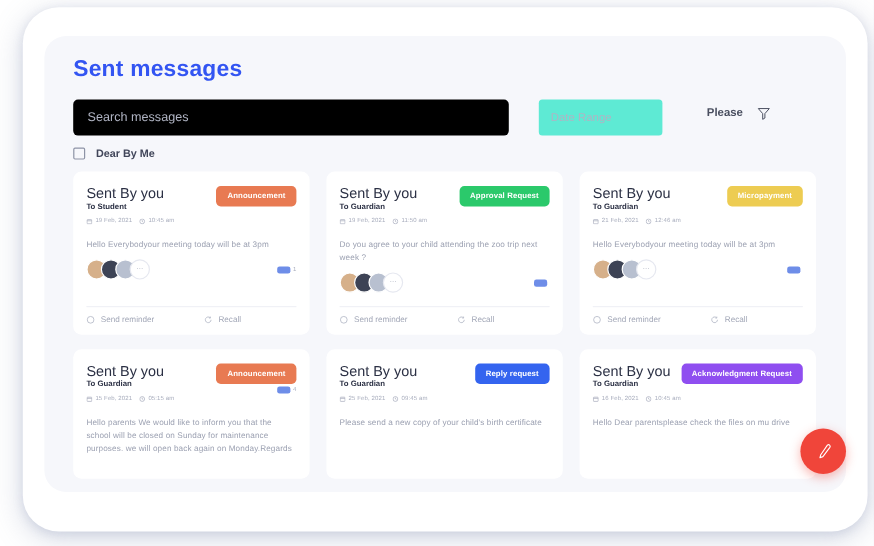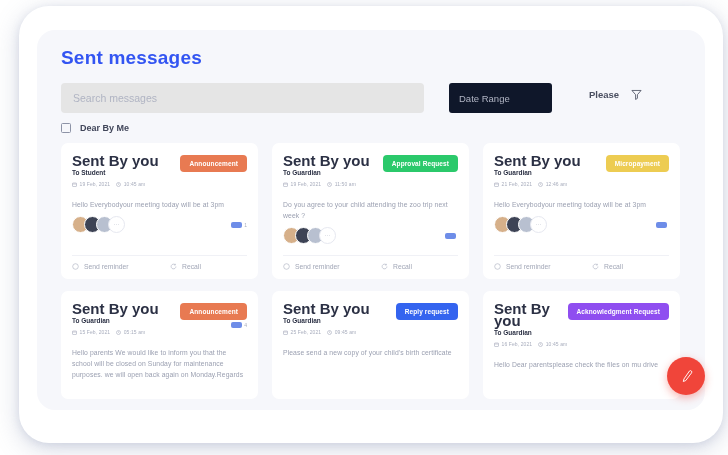--- a/index.html
+++ b/index.html
@@ -55,38 +55,38 @@
     top: 53px;
     width: 622px;
     height: 30px;
   }
   .search-input {
     position: absolute;
     left: 0;
     top: 0;
     width: 363px;
     height: 30px;
-    background: #e5e5e5;
+    background: #000000;
     border: none;
     border-radius: 4px;
     font-family: "Liberation Sans", sans-serif;
     font-size: 10.5px;
     color: #6d7384;
     padding: 0 12px;
     box-sizing: border-box;
     outline: none;
   }
   .search-input::placeholder { color: #b0b4c3; }
   .date-input {
     position: absolute;
     left: 388px;
     top: 0;
     width: 103px;
     height: 30px;
-    background: #0f172a;
+    background: #5eead4;
     border: none;
     border-radius: 3px;
     font-family: "Liberation Sans", sans-serif;
     font-size: 9.5px;
     color: #6d7384;
     padding: 0 10px;
     box-sizing: border-box;
     outline: none;
   }
   .date-input::placeholder { color: #b0b4c3; }
@@ -150,22 +150,22 @@
   }
   .card.tall  { height: 136px; }
   .card.short { height: 108px; }
 
   .card-head {
     display: flex;
     justify-content: space-between;
     align-items: flex-start;
   }
   .card-sender {
-    font-size: 15px;
-    font-weight: bold;
+    font-size: 12px;
+    font-weight: normal;
     color: #2b3044;
     line-height: 12px;
   }
   .card-to {
     font-size: 6.5px;
     font-weight: bold;
     color: #2b3044;
     line-height: 10px;
     margin-top: 1px;
   }

